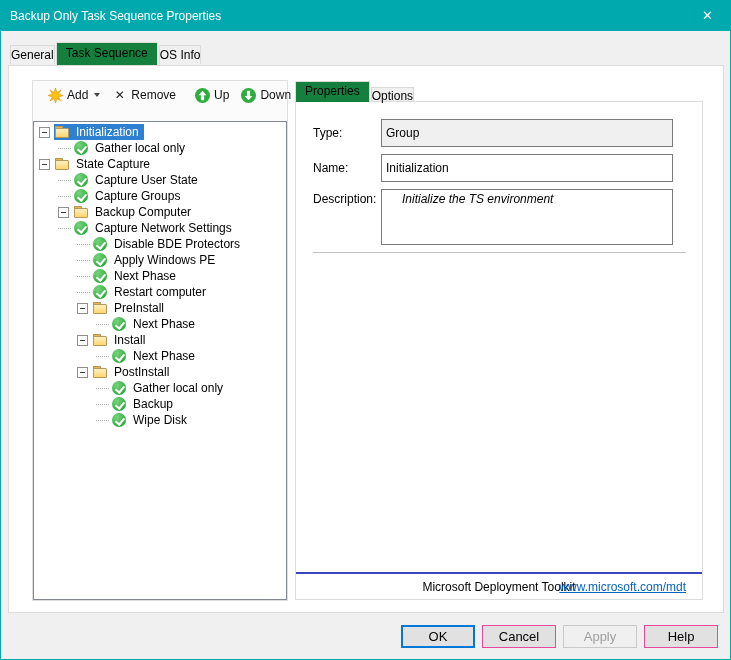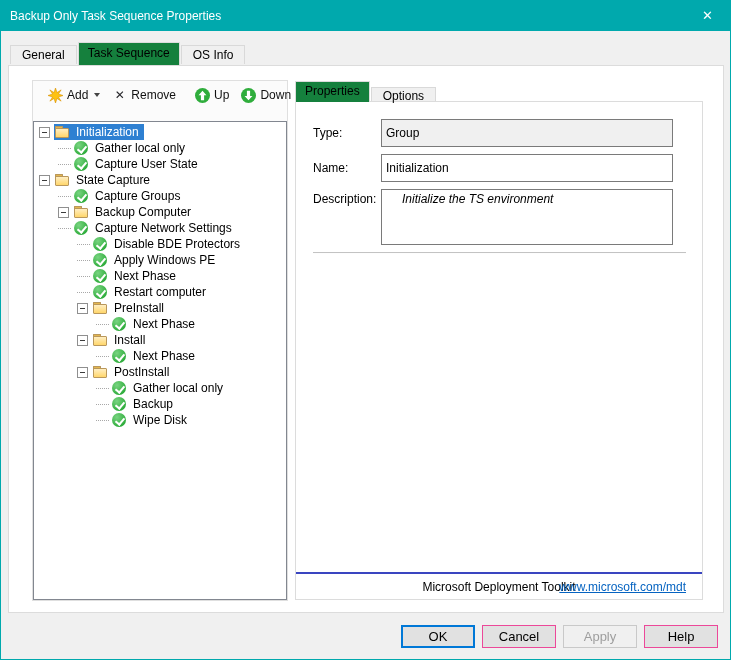--- a/index.html
+++ b/index.html
@@ -11,21 +11,21 @@
   
   .titlebar { height:30px; flex:none; background:var(--titlebar,#00a9ad); display:flex; align-items:center; color:#fff; }
   .titlebar .title { flex:1; padding-left:9px; font-size:12px; }
   .close-btn { width:45px; height:30px; border:none; background:transparent; color:#fff; font-size:13px; line-height:30px; cursor:pointer; font-family:inherit; }
 
   
   .dialog-body { flex:1; position:relative; }
 
   
   .tabstrip { position:absolute; left:9px; top:11px; display:flex; align-items:flex-end; z-index:2; }
-  .tab { height:19px; line-height:18px; padding:0 11px; background:#f0f0f0; border:1px solid #d9d9d9; border-bottom:none; margin-right:1px; cursor:default; }
+  .tab { height:19px; line-height:18px; padding:0 0; background:#f0f0f0; border:1px solid #d9d9d9; border-bottom:none; margin-right:1px; cursor:default; }
   .tab.active { height:23px; line-height:21px; padding:0 9px; background:#15803d; border-color:#dcdcdc; margin-bottom:-1px; z-index:3; }
 
   .tabcard { position:absolute; left:7px; right:6px; top:34px; bottom:46px; background:#fff; border:1px solid #dcdcdc; }
 
   
   .left-panel { position:absolute; left:23px; top:14px; width:256px; bottom:11px; border:1px solid #dfdfdf; display:flex; flex-direction:column; background:#fbfbfb;gap:12px; }
   .toolbar { height:28px; flex:none; display:flex; align-items:center; padding:0 3px; }
   .gripper { width:4px; height:16px; margin:0 4px 0 2px; background-image:radial-gradient(#a9a9a9 34%, transparent 36%); background-size:4px 4px; }
   .tbtn { display:flex; align-items:center; gap:4px; padding:3px 5px; border:1px solid transparent; background:transparent; font-family:inherit; font-size:12px; cursor:pointer; color:#111; }
   .tbtn.gap { margin-left:7px; }
@@ -144,32 +144,32 @@
                 <span class="tlabel">Initialization</span>
               </span>
           </div>
           <div class="trow d1">
             <span class="stub"></span>
             <span class="hl">
                 <span class="ico step"></span>
                 <span class="tlabel">Gather local only</span>
               </span>
           </div>
+          <div class="trow d0">
+            <span class="expander"></span>
+            <span class="hl">
+                <span class="ico folder"></span>
+                <span class="tlabel">State Capture</span>
+              </span>
+          </div>
           <div class="trow d1">
             <span class="stub"></span>
             <span class="hl">
                 <span class="ico step"></span>
                 <span class="tlabel">Capture User State</span>
-              </span>
-          </div>
-          <div class="trow d0">
-            <span class="expander"></span>
-            <span class="hl">
-                <span class="ico folder"></span>
-                <span class="tlabel">State Capture</span>
               </span>
           </div>
           <div class="trow d1">
             <span class="stub"></span>
             <span class="hl">
                 <span class="ico step"></span>
                 <span class="tlabel">Capture Groups</span>
               </span>
           </div>
           <div class="trow d1">

